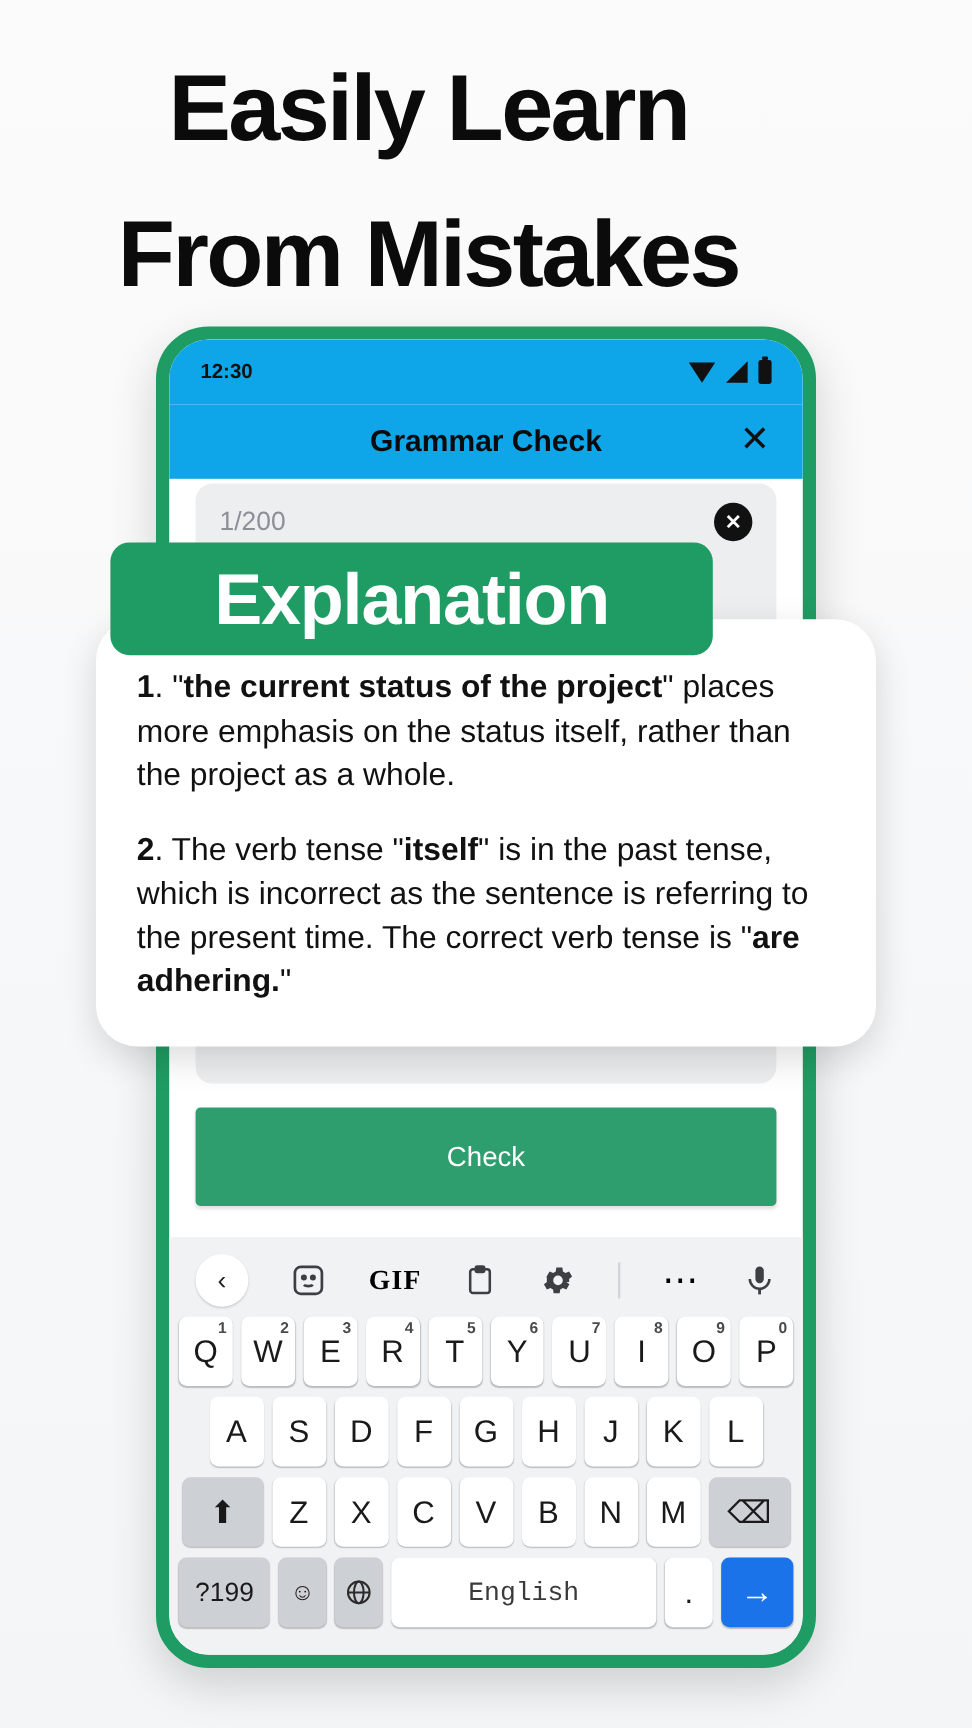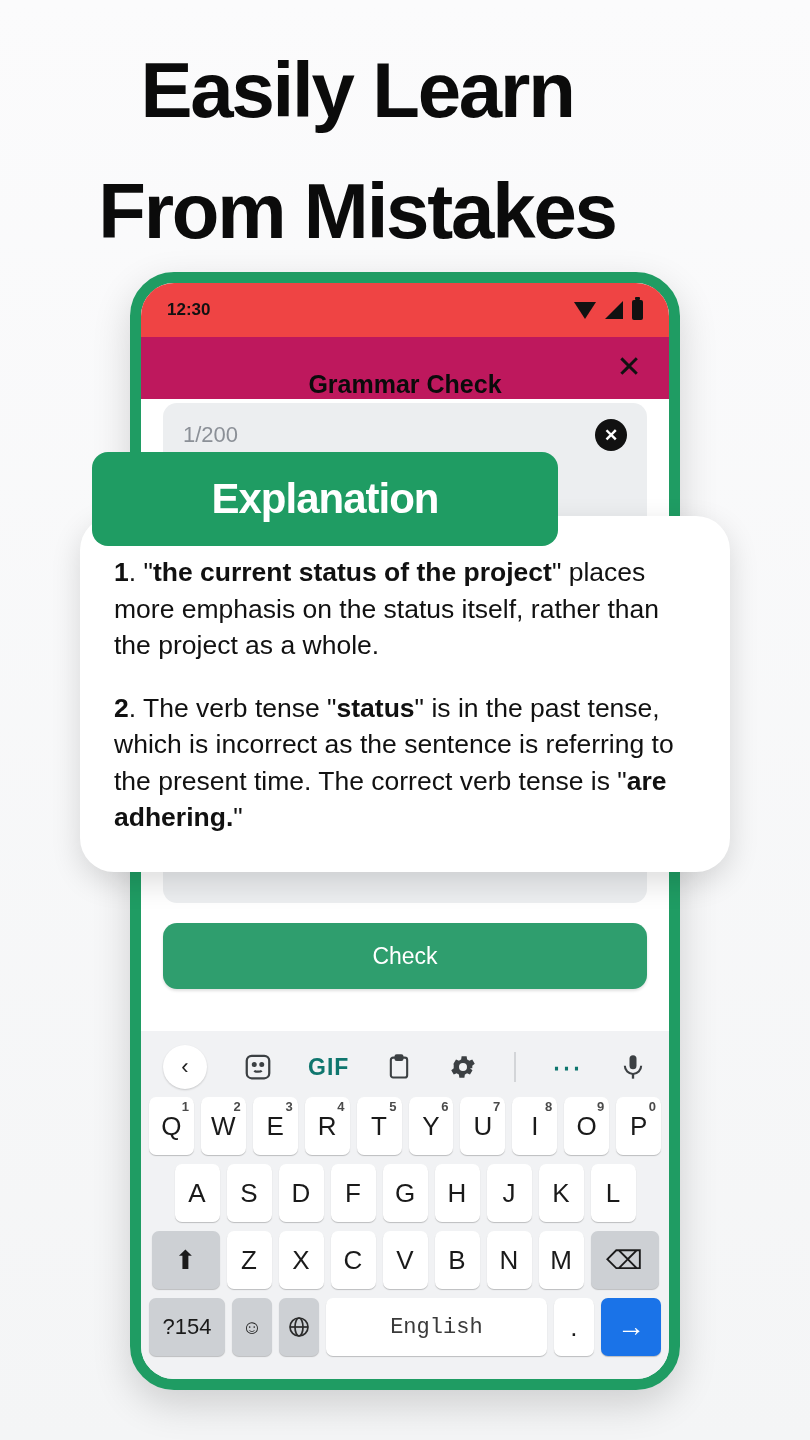--- a/index.html
+++ b/index.html
@@ -34,21 +34,21 @@
     left: 130px; top: 272px;
     width: 550px; height: 1118px;
     border: 11px solid #1f9c63;
     border-radius: 44px;
     background: #ffffff;
     overflow: hidden;
     box-shadow: 0 14px 38px rgba(0,0,0,0.16);
   }
   .status-bar {
     height: 54px;
-    background: #ef4444;
+    background: #0ea5e9;
     display: flex; align-items: center;
     justify-content: space-between;
     padding: 0 26px;
     font-size: 17px;
     font-weight: bold;
     color: #111;
   }
   .status-right { display: flex; align-items: center; gap: 9px; }
   .ic-wifi {
     width: 0; height: 0;
@@ -67,22 +67,22 @@
     position: relative;
   }
   .ic-battery::after {
     content:''; position:absolute; top:-3px; left:3px;
     width:5px; height:3px; background:#111; border-radius:1px;
   }
 
   .app-header {
     position: relative;
     height: 62px;
-    display: flex; align-items: flex-end; justify-content: center;
-    background: #be185d;
+    display: flex; align-items: center; justify-content: center;
+    background: #0ea5e9;
   }
   .app-title { font-size: 25px; font-weight: bold; color: #0b0b0b; }
   .close-x {
     position: absolute; right: 26px; top: 50%; transform: translateY(-50%);
     width: 28px; height: 28px;
     color: #111; font-size: 30px; line-height: 26px; text-align: center;
     font-weight: 300;
     cursor: pointer;
   }
 
@@ -106,44 +106,44 @@
   .ta-text {
     margin-top: 14px;
     font-size: 30px;
     line-height: 1.42;
     font-weight: bold;
     color: #141414;
   }
 
   .check-btn {
     margin: 20px 22px 0 22px;
-    height: 66px;
+    height: 82px;
     background: #2f9e6e;
-    border-radius: 14px;
+    border-radius: 4px;
     color: #fff;
     font-size: 23px;
     display: flex; align-items: center; justify-content: center;
     cursor: pointer;
     box-shadow: 0 2px 3px rgba(0,0,0,0.12);
   }
 
   
   .keyboard {
     position: absolute;
     left: 0; right: 0; bottom: 0;
     background: #f1f2f4;
     padding: 6px 8px 14px 8px;
   }
   .kb-toolbar {
     height: 60px;
     display: flex; align-items: center;
     justify-content: space-between;
     padding: 0 14px;
   }
-  .kb-tool { color: #0f766e; font-size: 26px; display:flex; align-items:center; justify-content:center; }
+  .kb-tool { color: #000000; font-size: 26px; display:flex; align-items:center; justify-content:center;font-family:Liberation Serif, serif; }
   .kb-back {
     width: 44px; height: 44px; border-radius: 50%;
     background: #ffffff; color: #222;
     display: flex; align-items: center; justify-content: center;
     font-size: 22px; box-shadow: 0 1px 2px rgba(0,0,0,.18);
   }
   .kb-divider { width: 2px; height: 30px; background: #d3d5d8; }
 
   .kb-row {
     display: flex; justify-content: center; gap: 7px;
@@ -183,25 +183,25 @@
     left: 80px; top: 516px;
     width: 650px;
     background: #ffffff;
     border-radius: 34px;
     box-shadow: 0 10px 30px rgba(0,0,0,0.14);
     padding: 38px 34px 36px 34px;
   }
   .exp-badge {
     position: absolute;
     left: 92px; top: 452px;
-    width: 466px; height: 94px;
+    width: 502px; height: 94px;
     background: #1f9c63;
     border-radius: 16px;
     color: #ffffff;
-    font-size: 42px;
+    font-size: 60px;
     font-weight: bold;
     letter-spacing: -1px;
     display: flex; align-items: center; justify-content: center;
   }
   .exp-p {
     font-size: 26.5px;
     line-height: 1.38;
     color: #111;
     margin-bottom: 26px;
   }
@@ -339,40 +339,40 @@
         <span class="key">X</span>
         <span class="key">C</span>
         <span class="key">V</span>
         <span class="key">B</span>
         <span class="key">N</span>
         <span class="key">M</span>
         <span class="key wide-fn">⌫</span>
       </div>
 
       <div class="kb-row row4">
-        <span class="key sym">?154</span>
+        <span class="key sym">?199</span>
         <span class="key small-sym">☺</span>
         <span class="key small-sym">
           <svg width="24" height="24" viewBox="0 0 24 24" fill="none" stroke="#2b2b2b" stroke-width="1.7">
             <circle cx="12" cy="12" r="9"></circle>
             <ellipse cx="12" cy="12" rx="4" ry="9"></ellipse>
             <path d="M3 12h18"></path>
           </svg>
         </span>
         <span class="key space">English</span>
         <span class="key">.</span>
         <span class="key blue enter-arrow">→</span>
       </div>
     </div>
   </div>
 
   <div class="explanation-card">
     <div class="exp-p">
       <b>1</b><span>. "</span><b>the current status of the project</b><span>" places more emphasis on the status itself, rather than the project as a whole.</span>
     </div>
     <div class="exp-p">
-      <b>2</b><span>. The verb tense "</span><b>status</b><span>" is in the past tense, which is incorrect as the sentence is referring to the present time. The correct verb tense is "</span><b>are adhering.</b><span>"</span>
+      <b>2</b><span>. The verb tense "</span><b>itself</b><span>" is in the past tense, which is incorrect as the sentence is referring to the present time. The correct verb tense is "</span><b>are adhering.</b><span>"</span>
     </div>
   </div>
 
   <div class="exp-badge">Explanation</div>
 
 </div>
 
 </body></html>

